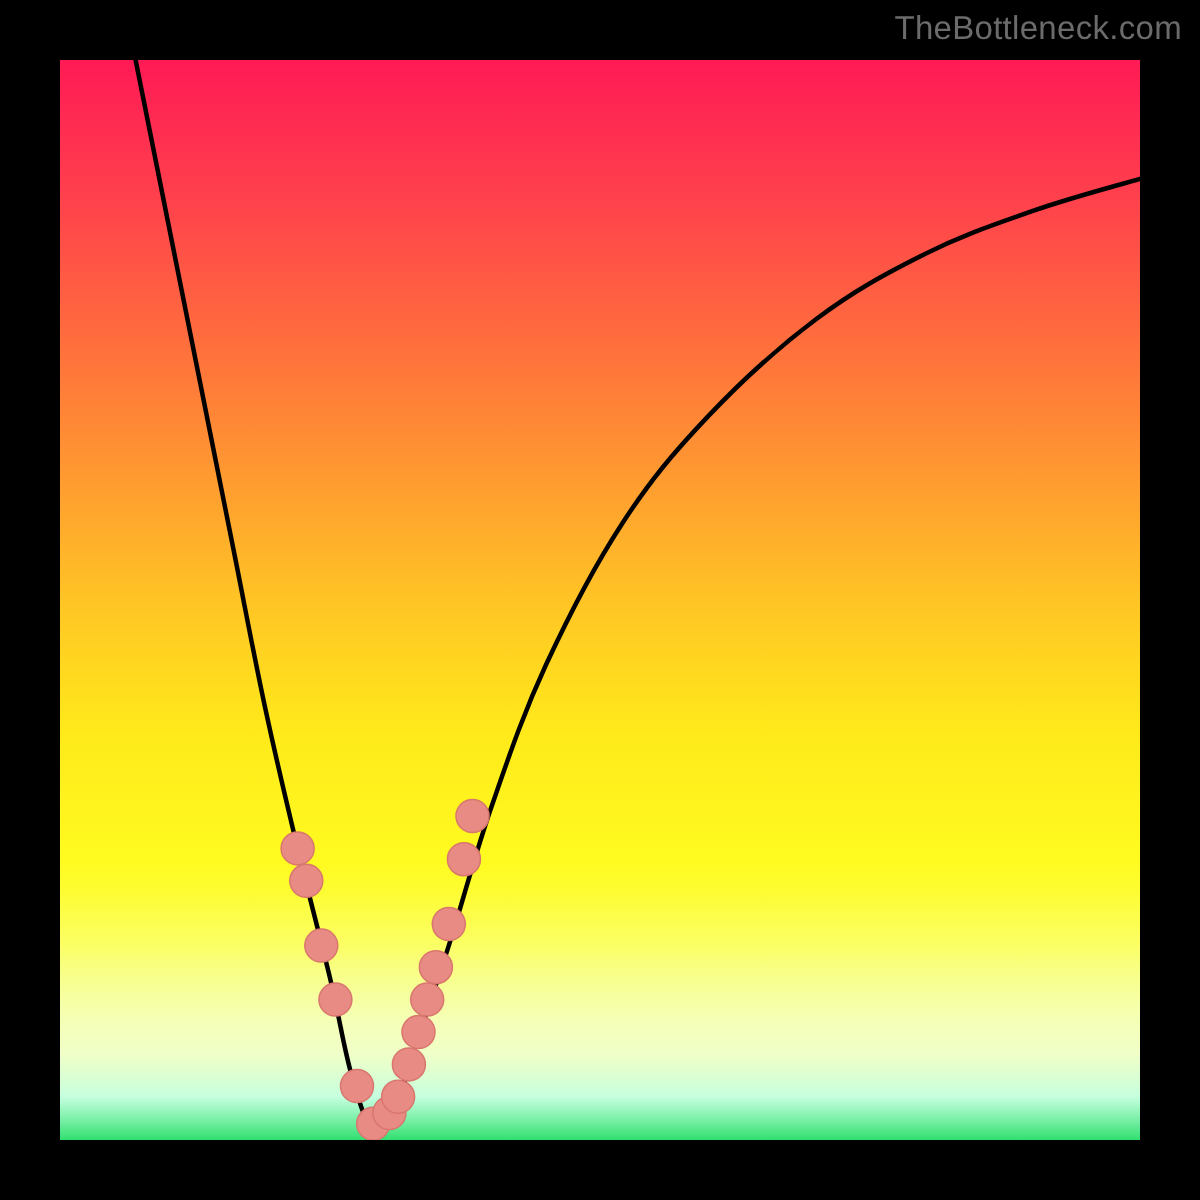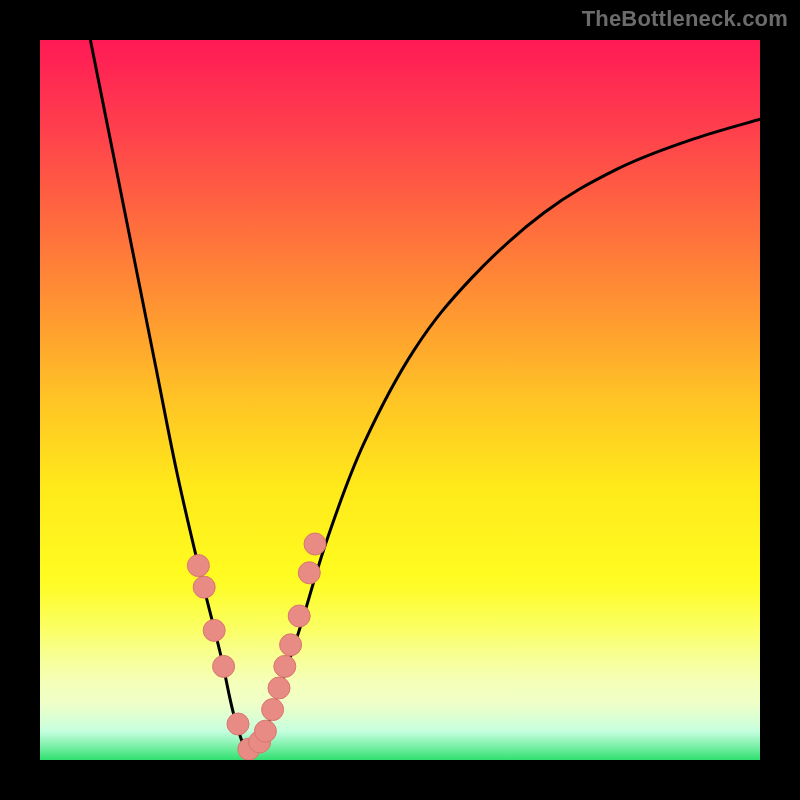--- a/index.html
+++ b/index.html
@@ -55,21 +55,21 @@
     position: absolute;
     left: 0;
     top: 0;
   }
   .attribution {
     position: absolute;
     top: 6px;
     right: 12px;
     color: #6b6b6b;
     font-size: 22px;
-    font-weight: 700;
+    font-weight: 400;
     letter-spacing: 0.2px;
   }
 </style>
 </head>
 <body>
 
 <div class="frame">
   <div class="plot">
     <div class="haze"></div>
     <svg id="chart-svg" width="720" height="720" viewBox="0 0 720 720">

